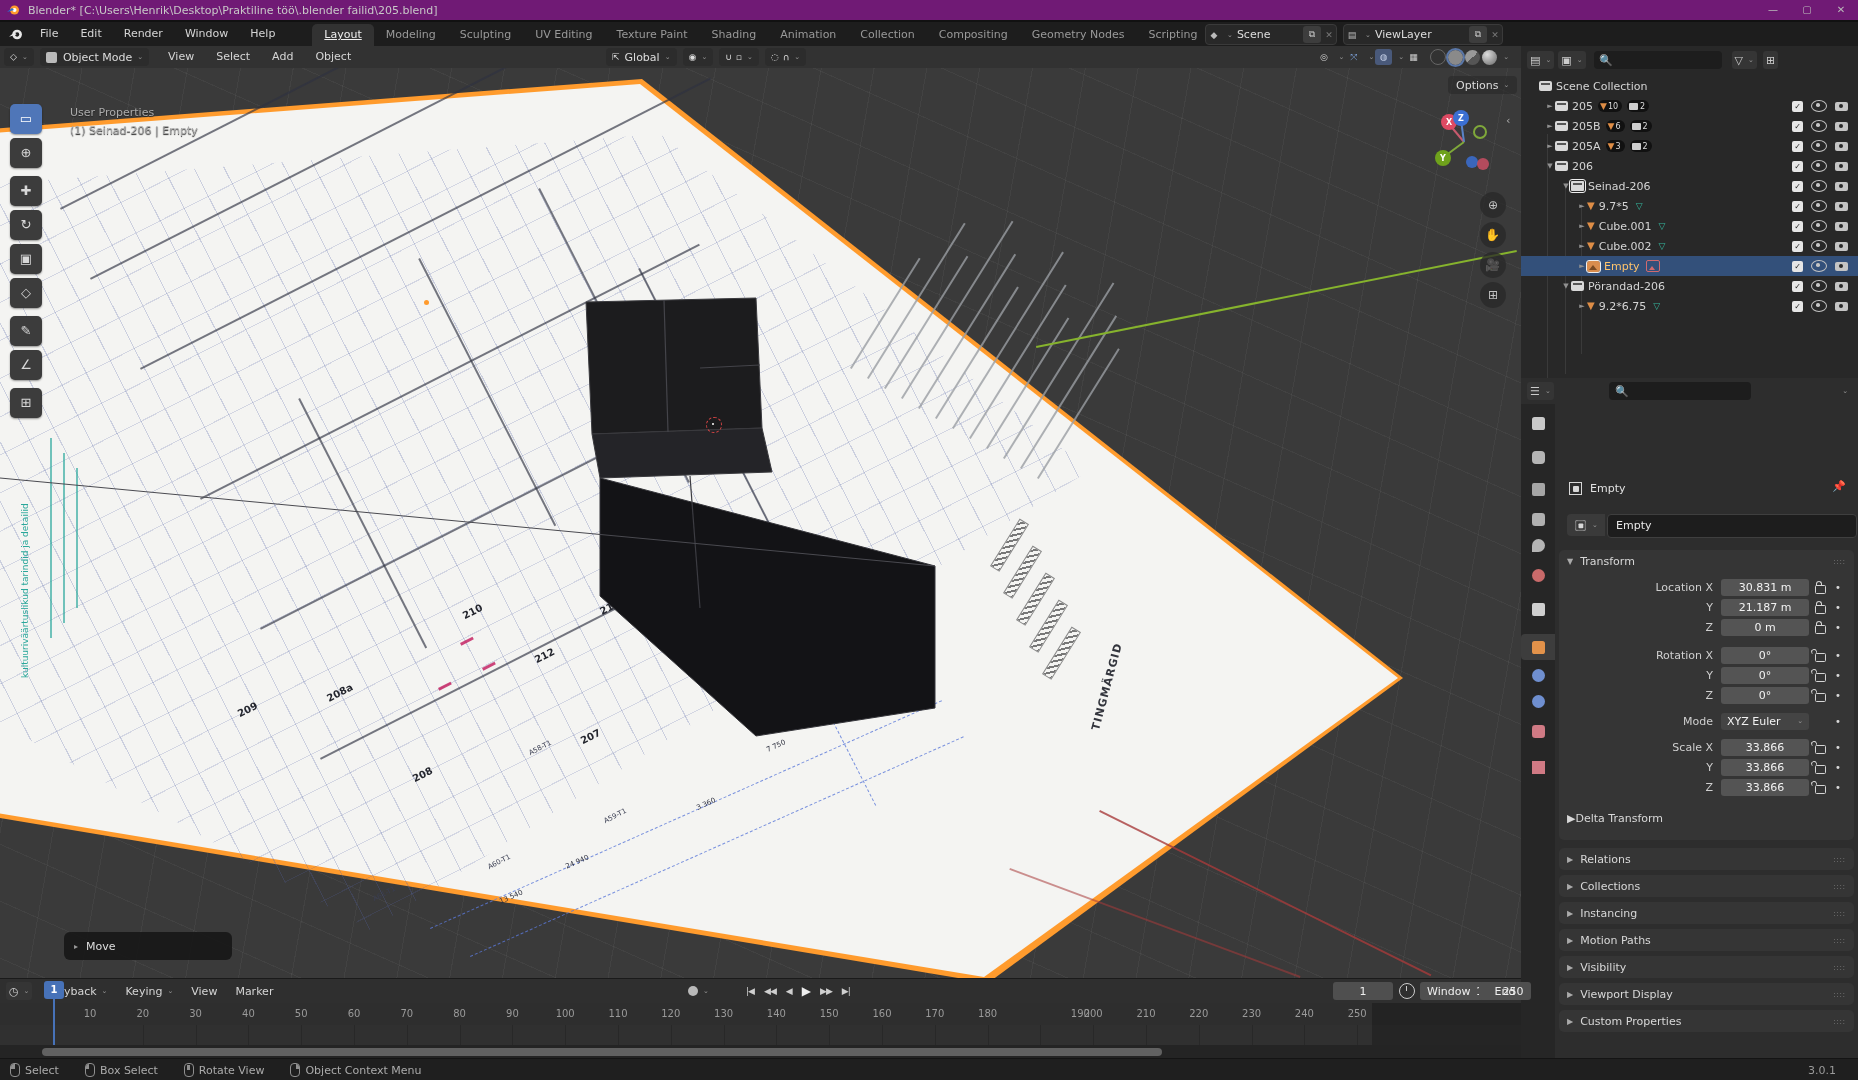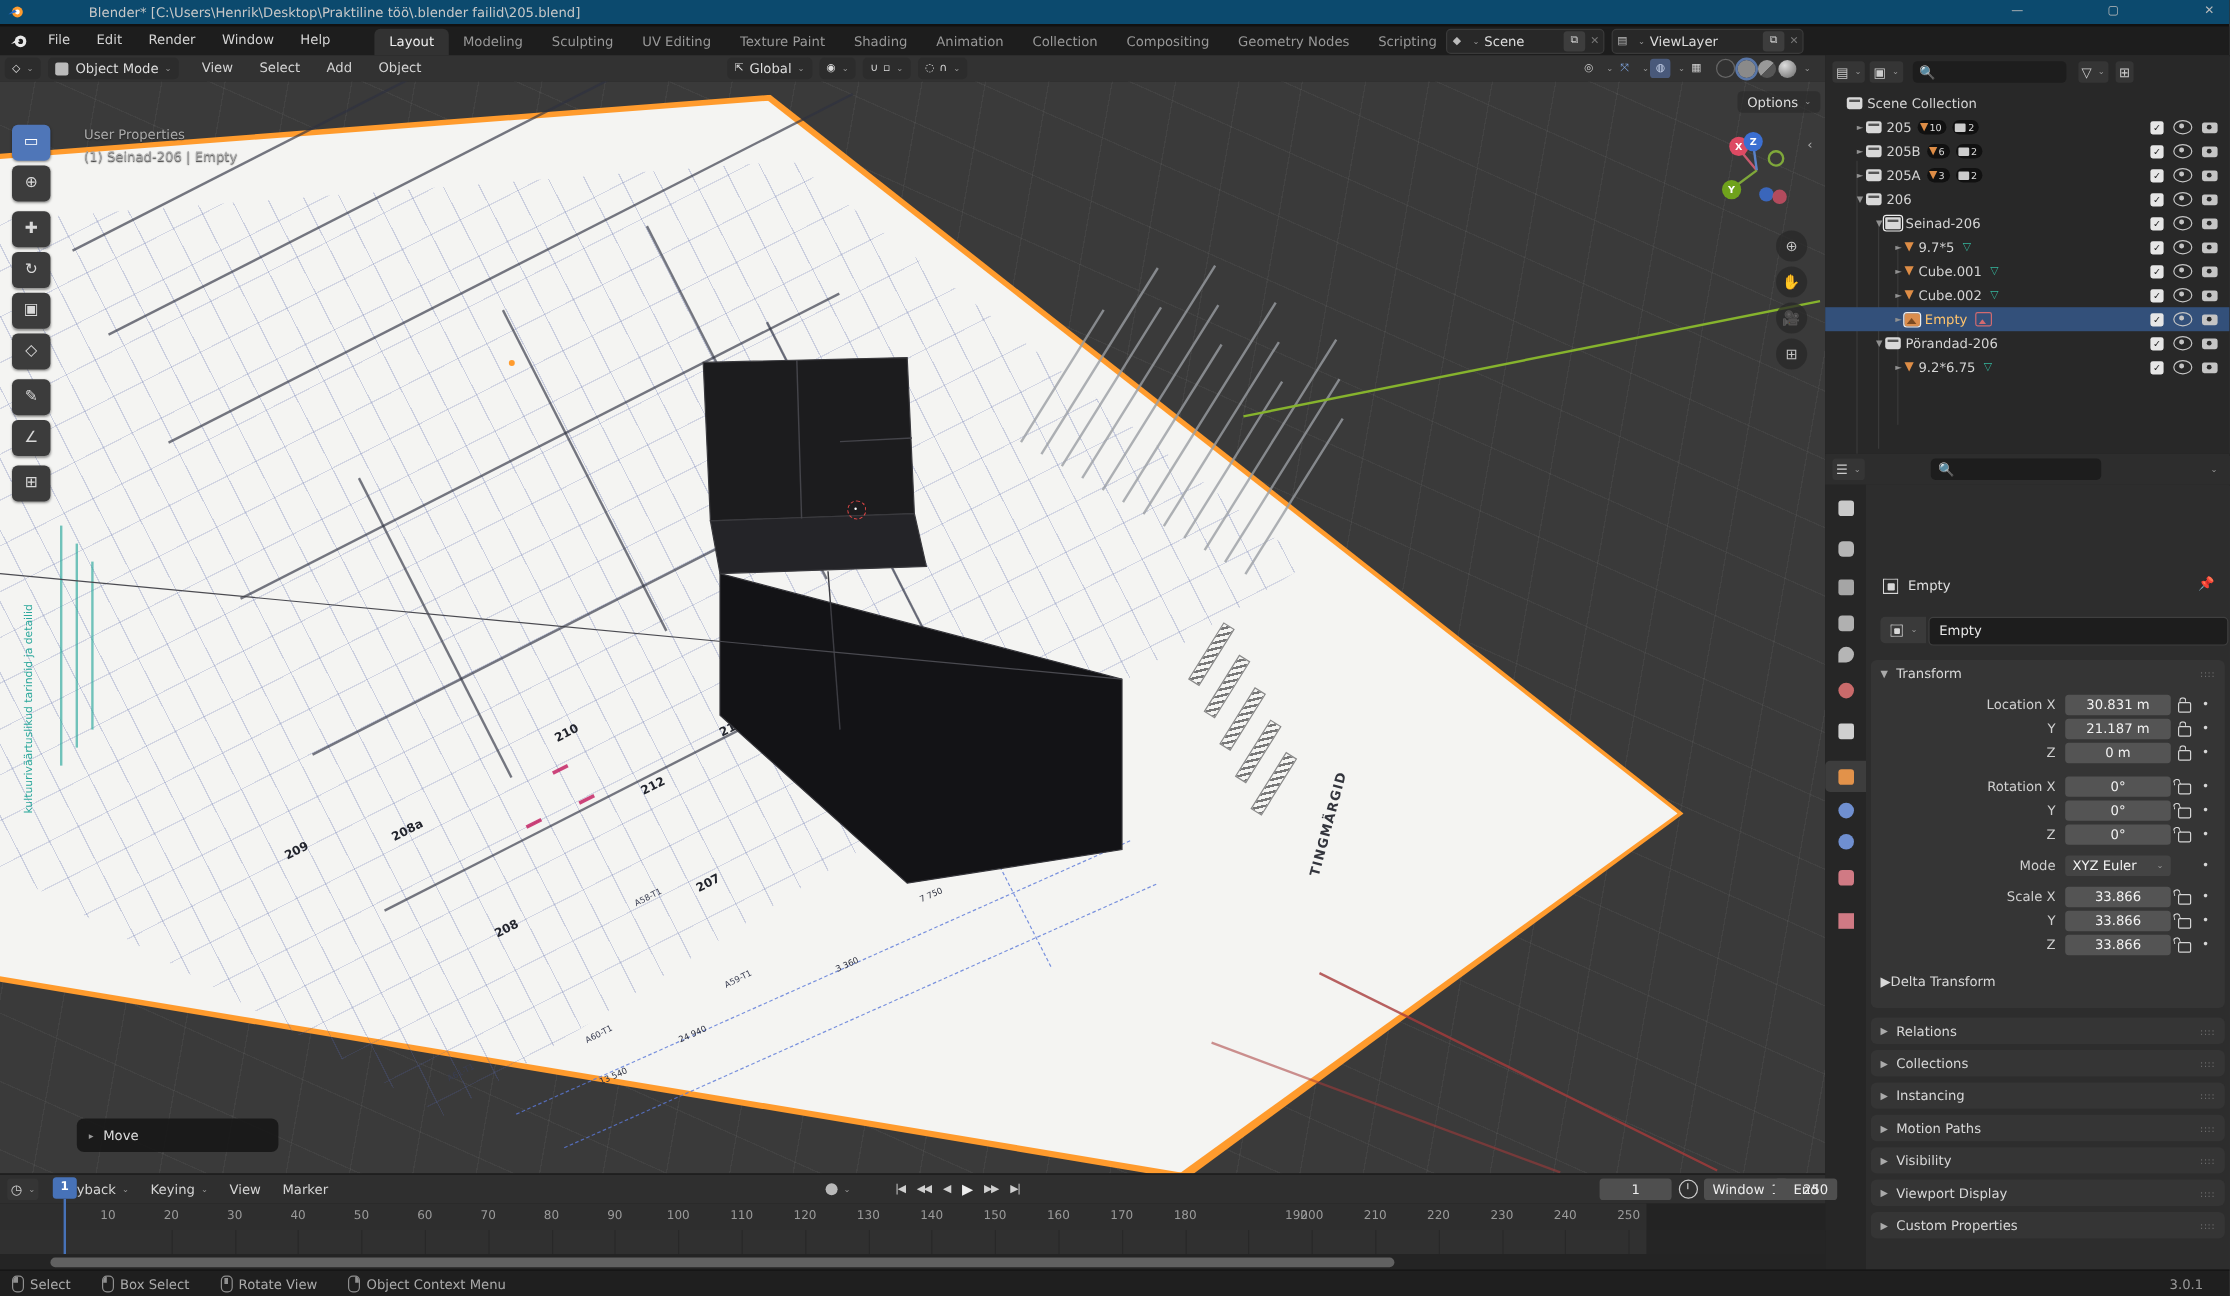--- a/index.html
+++ b/index.html
@@ -3,29 +3,29 @@
 <meta charset="utf-8">
 <style>
   html,body{margin:0;padding:0;background:#111;}
   body{width:1858px;height:1080px;position:relative;overflow:hidden;
        font-family:"DejaVu Sans",sans-serif;font-size:11px;color:#cfcfcf;
        -webkit-font-smoothing:antialiased;}
   .abs{position:absolute;}
   .flex{display:flex;align-items:center;}
 
   
-  #titlebar{left:0;top:0;width:1858px;height:20px;background:#0c4a6e;color:#c8c8c8;gap:46px;}
+  #titlebar{left:0;top:0;width:1858px;height:20px;background:#701a75;color:#c8c8c8;}
   #titlebar .blogo{width:14px;height:14px;margin:0 8px 0 6px;}
   .winbtn{width:34px;height:22px;text-align:center;line-height:22px;color:#bbb;font-size:10px;}
 
   
   #topbar{left:0;top:22px;width:1858px;height:24px;background:#1d1d1d;border-bottom:1px solid #151515;}
   .menu-item{padding:0 11px;color:#d5d5d5;height:24px;line-height:24px;}
   .wtab{padding:0 12px;height:22px;line-height:22px;margin-top:2px;color:#999;border-radius:5px 5px 0 0;}
-  .wtab.active{background:#323232;color:#eee;}
+  .wtab.active{background:#323232;color:#eee;text-decoration:underline;}
   .idblock{height:19px;background:#282828;border:1px solid #3a3a3a;border-radius:4px;display:flex;align-items:center;color:#ddd;}
   .idblock .ic{width:16px;text-align:center;color:#bbb;font-size:9px;}
   .idblock .nm{flex:1;padding:0 4px;}
   .idblock .sq{width:18px;height:17px;background:#3d3d3d;border-radius:3px;margin-right:1px;text-align:center;line-height:17px;font-size:9px;color:#ccc;}
   .idblock .xx{width:14px;text-align:center;color:#777;font-size:9px;}
 
   
   #vheader{left:0;top:46px;width:1521px;height:22px;background:#323232;border-bottom:1px solid #222;}
   .vh-drop{display:flex;align-items:center;background:#2c2c2c;border-radius:4px;height:18px;padding:0 6px;margin-left:6px;color:#ddd;}
   .car{font-size:7px;color:#999;margin-left:5px;}

